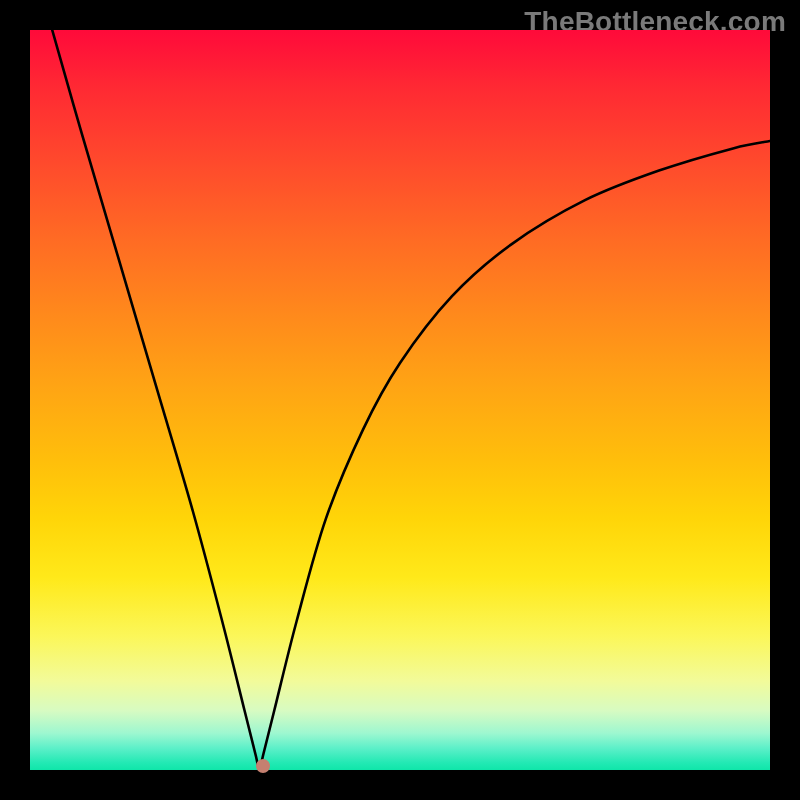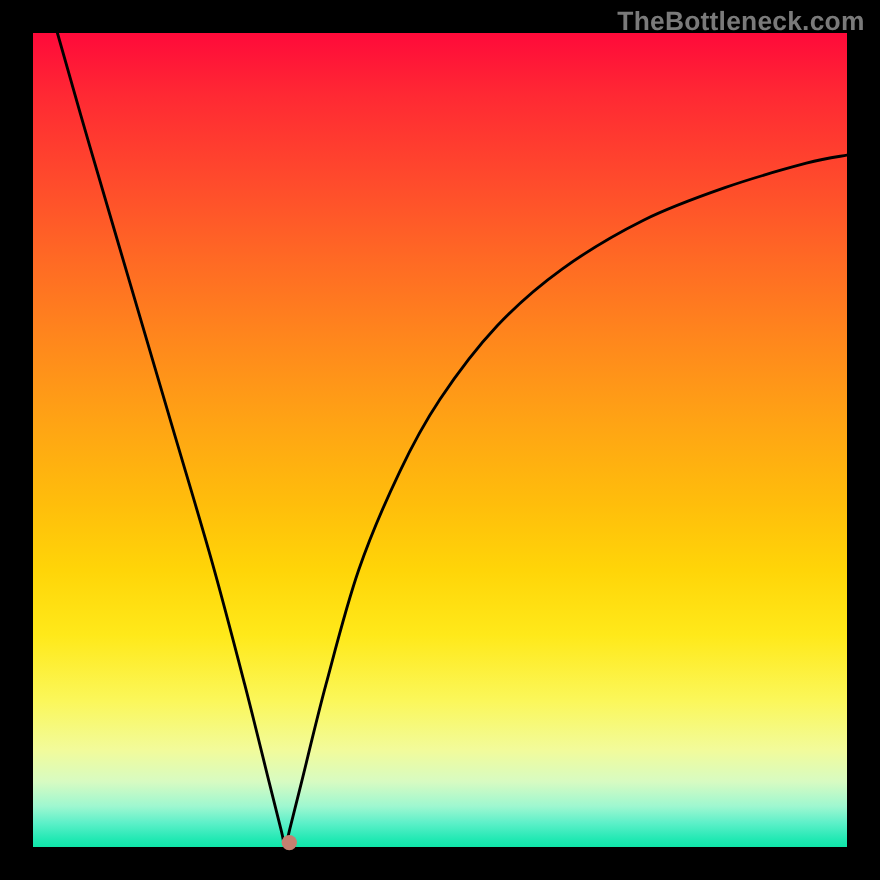--- a/index.html
+++ b/index.html
@@ -8,21 +8,21 @@
     position: relative;
     width: 800px;
     height: 800px;
     background: #000;
   }
   .watermark {
     position: absolute;
     top: 6px;
     right: 14px;
     font-family: Arial, Helvetica, sans-serif;
-    font-size: 24px;
+    font-size: 28px;
     font-weight: 600;
     color: #7a7a7a;
     letter-spacing: 0.2px;
   }
   .plot {
     position: absolute;
     left: 30px;
     top: 30px;
     width: 740px;
     height: 740px;

